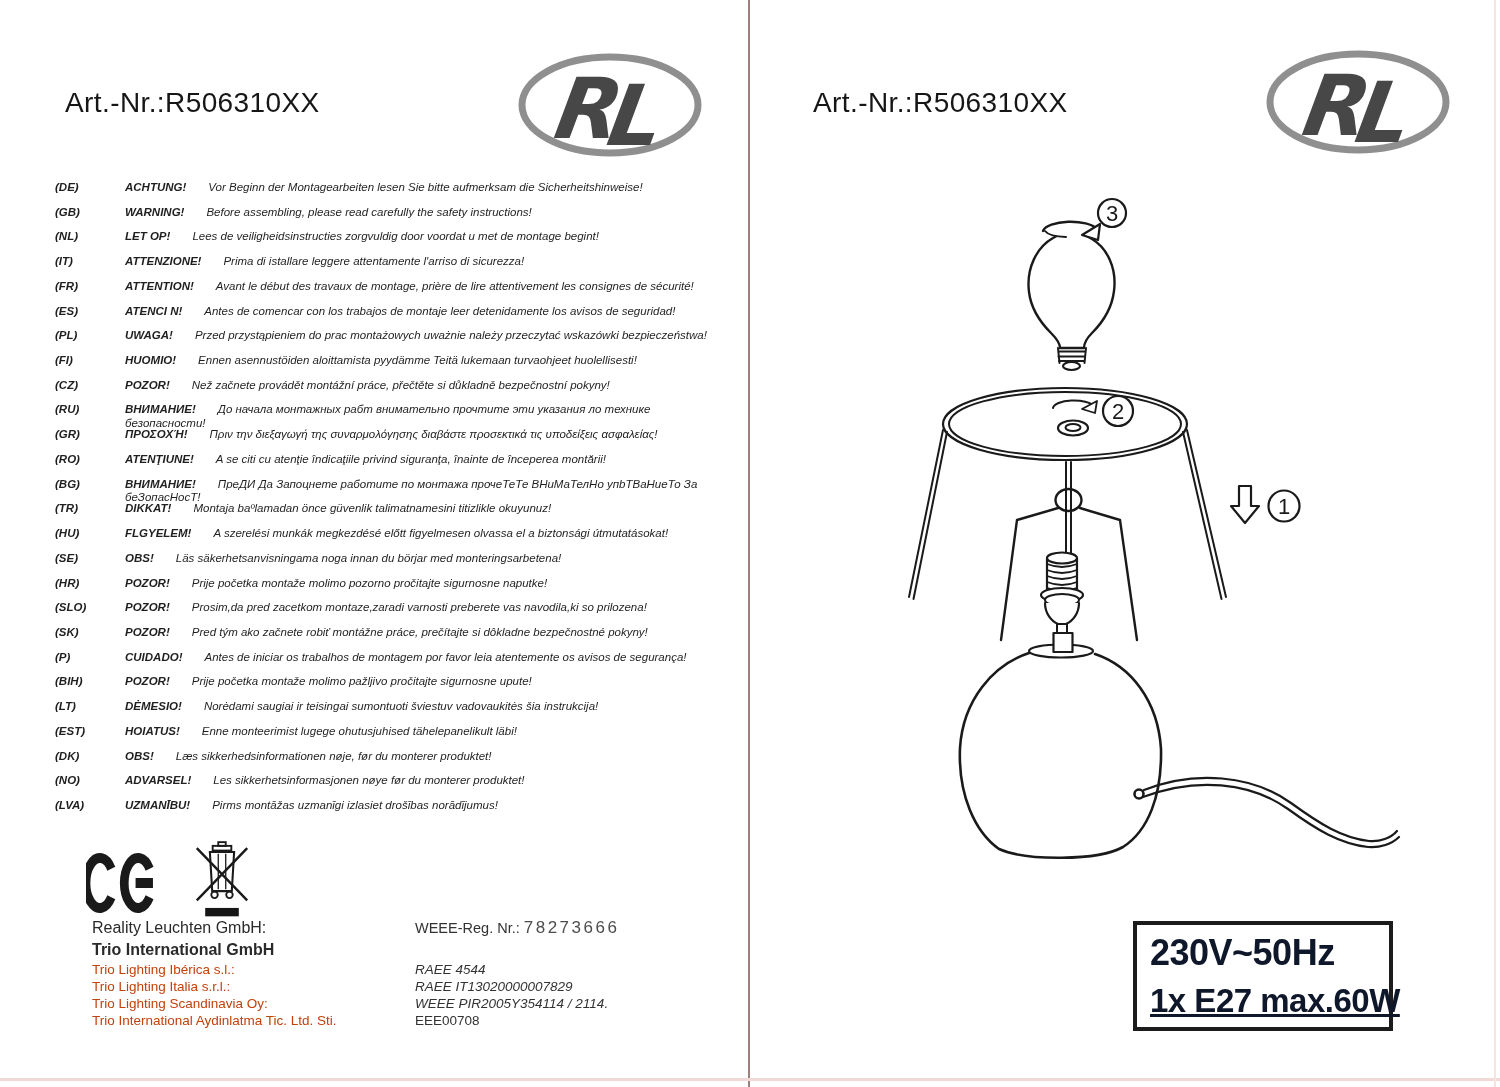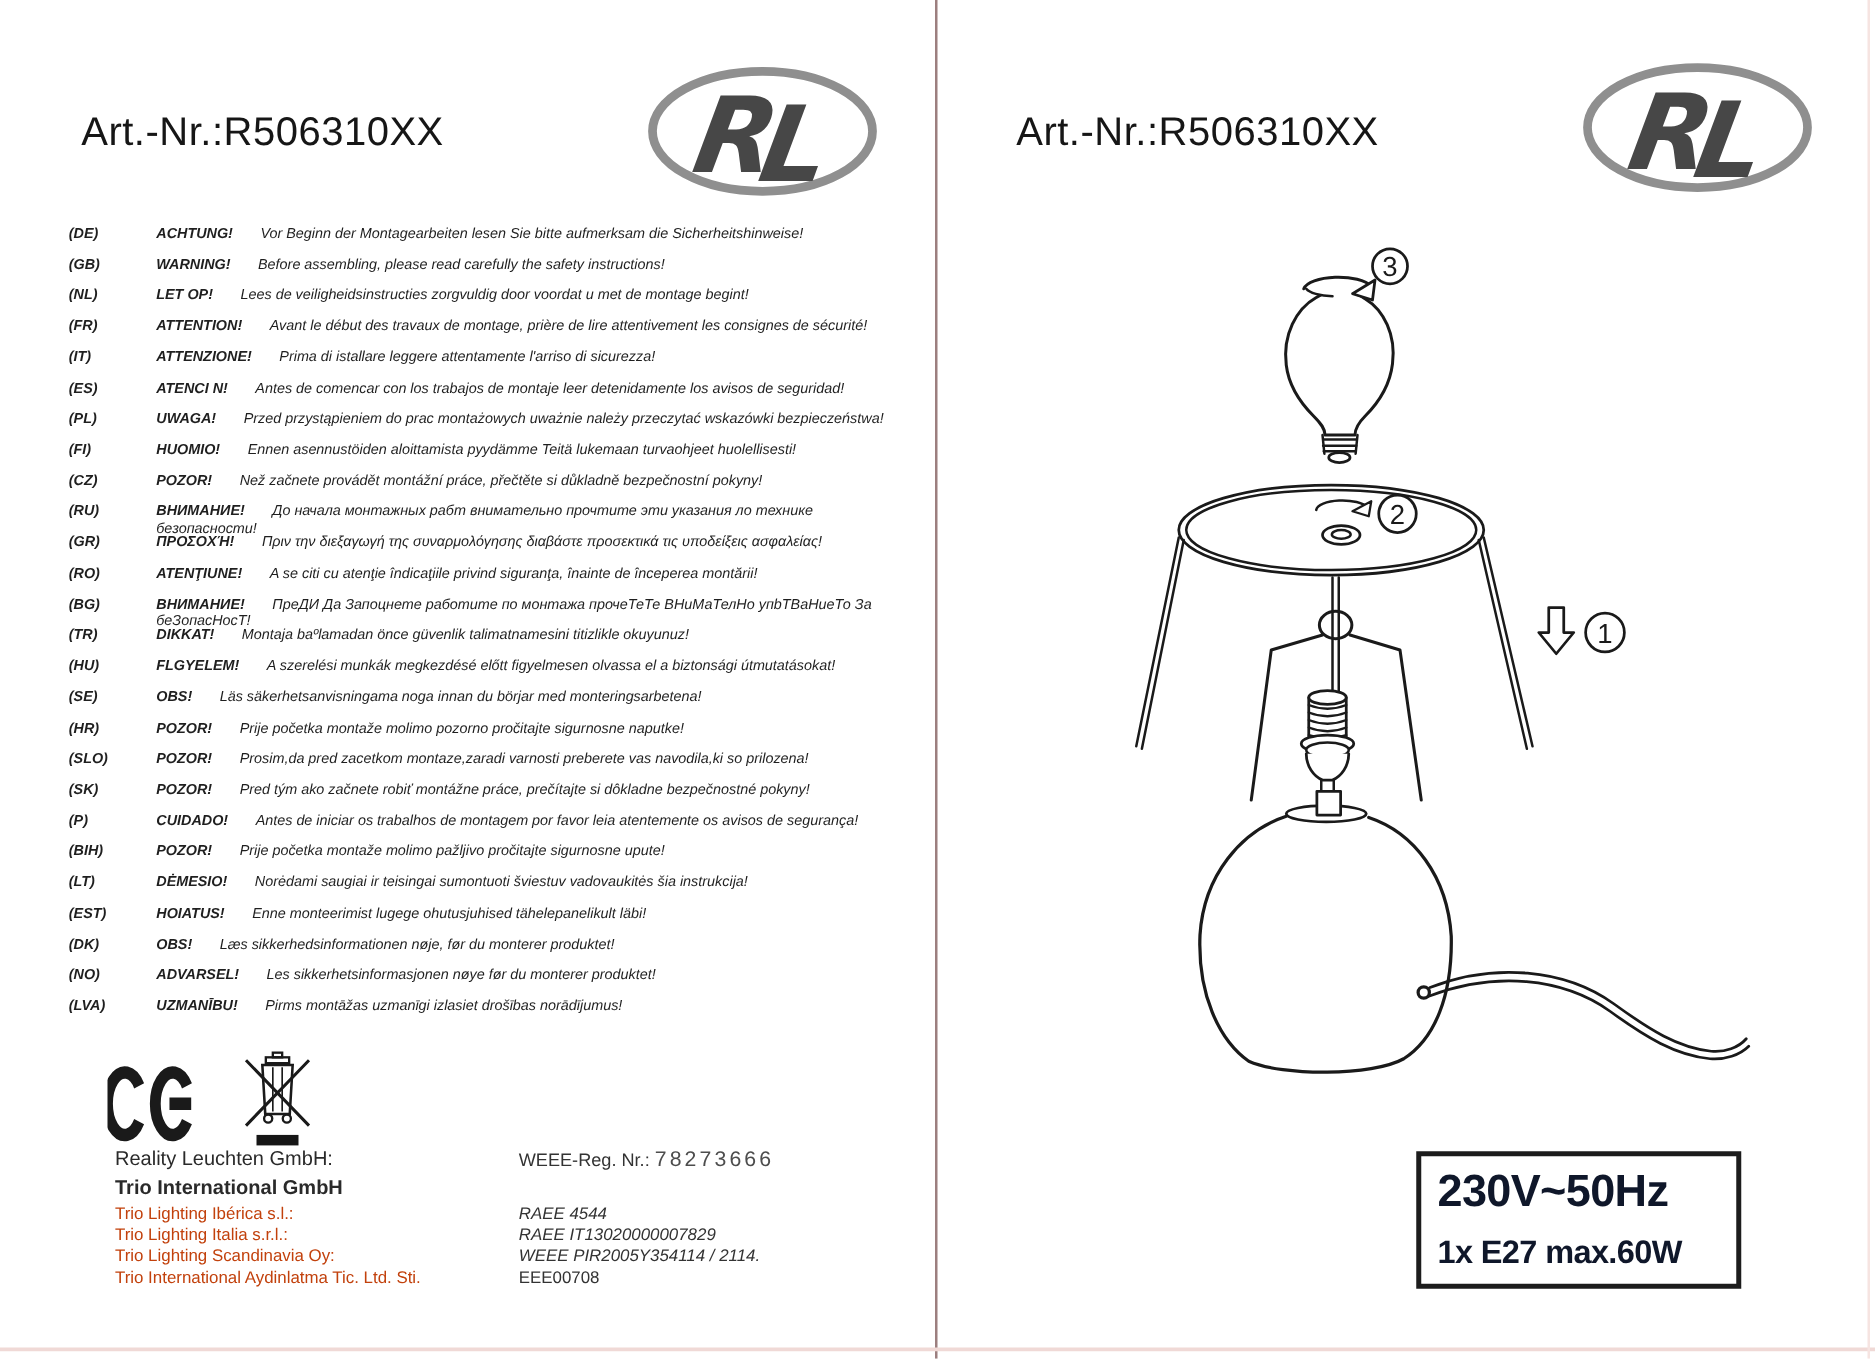--- a/index.html
+++ b/index.html
@@ -2,42 +2,42 @@
 <html><head>
 <meta charset="utf-8">
 <style>
   html,body{margin:0;padding:0;}
   body{
     width:1500px;height:1087px;position:relative;background:#ffffff;
     font-family:"Liberation Sans",sans-serif;color:#1f1f1f;overflow:hidden;
   }
   .abs{position:absolute;}
   
-  .art-title{font-size:32px;letter-spacing:.4px;color:#161616;white-space:nowrap;}
+  .art-title{font-size:28px;letter-spacing:.4px;color:#161616;white-space:nowrap;}
   
   .warning-list{left:55px;top:181px;width:668px;}
   .warning-row{display:flex;align-items:flex-start;height:24.72px;font-size:11.5px;line-height:13.5px;font-style:italic;}
   .wcode{width:70px;flex:none;font-weight:bold;}
   .wtext b{margin-right:22px;}
   
   .company-list{left:92px;top:917px;width:580px;}
   .company-row{display:flex;}
   .company-row .cname{width:323px;flex:none;}
   .row-lg .cname{font-size:16px;line-height:21px;color:#2a2a2a;}
   .row-sb .cname{font-weight:bold;}
   .row-sm{margin-top:3px;}
   .row-sm .cname{font-size:13.5px;line-height:14px;color:#c2410c;}
   .creg{font-size:13.5px;line-height:14px;color:#333;}
   .row-lg .creg{font-size:14.5px;line-height:21px;}
   .creg.ital{font-style:italic;}
   .creg-value{font-size:17px;letter-spacing:2.5px;color:#4d4d4d;margin-left:4px;}
   
   .spec-box{left:1133px;top:921px;width:260px;height:110px;border:4px solid #1c1c1c;box-sizing:border-box;padding:4px 0 0 13px;}
   .spec-line{font-weight:bold;font-size:36px;line-height:48px;letter-spacing:-0.5px;color:#0f172a;white-space:nowrap;}
-  .spec-line.l2{font-size:26px;}
+  .spec-line.l2{font-size:33px;text-decoration:underline;}
   
   .divider{left:748px;top:0;width:2px;height:1087px;background:#8b6969;opacity:.85;}
   .edge-bottom{left:0;top:1078px;width:1500px;height:3px;background:#f0d9d6;}
   .edge-right{left:1494px;top:0;width:2px;height:1087px;background:#f6e4e1;}
   svg{display:block;}
   .ink{stroke:#1a1a1a;fill:none;}
 </style>
 </head>
 <body>
 
@@ -64,26 +64,26 @@
       </div>
       <div class="warning-row">
         <span class="wcode">(GB)</span>
         <span class="wtext"><b>WARNING!</b>Before assembling, please read carefully the safety instructions!</span>
       </div>
       <div class="warning-row">
         <span class="wcode">(NL)</span>
         <span class="wtext"><b>LET OP!</b>Lees de veiligheidsinstructies zorgvuldig door voordat u met de montage begint!</span>
       </div>
       <div class="warning-row">
+        <span class="wcode">(IT)</span>
+        <span class="wtext"><b>ATTENZIONE!</b>Prima di istallare leggere attentamente l'arriso di sicurezza!</span>
+      </div>
+      <div class="warning-row">
         <span class="wcode">(FR)</span>
         <span class="wtext"><b>ATTENTION!</b>Avant le début des travaux de montage, prière de lire attentivement les consignes de sécurité!</span>
-      </div>
-      <div class="warning-row">
-        <span class="wcode">(IT)</span>
-        <span class="wtext"><b>ATTENZIONE!</b>Prima di istallare leggere attentamente l'arriso di sicurezza!</span>
       </div>
       <div class="warning-row">
         <span class="wcode">(ES)</span>
         <span class="wtext"><b>ATENCI N!</b>Antes de comencar con los trabajos de montaje leer detenidamente los avisos de seguridad!</span>
       </div>
       <div class="warning-row">
         <span class="wcode">(PL)</span>
         <span class="wtext"><b>UWAGA!</b>Przed przystąpieniem do prac montażowych uważnie należy przeczytać wskazówki bezpieczeństwa!</span>
       </div>
       <div class="warning-row">

